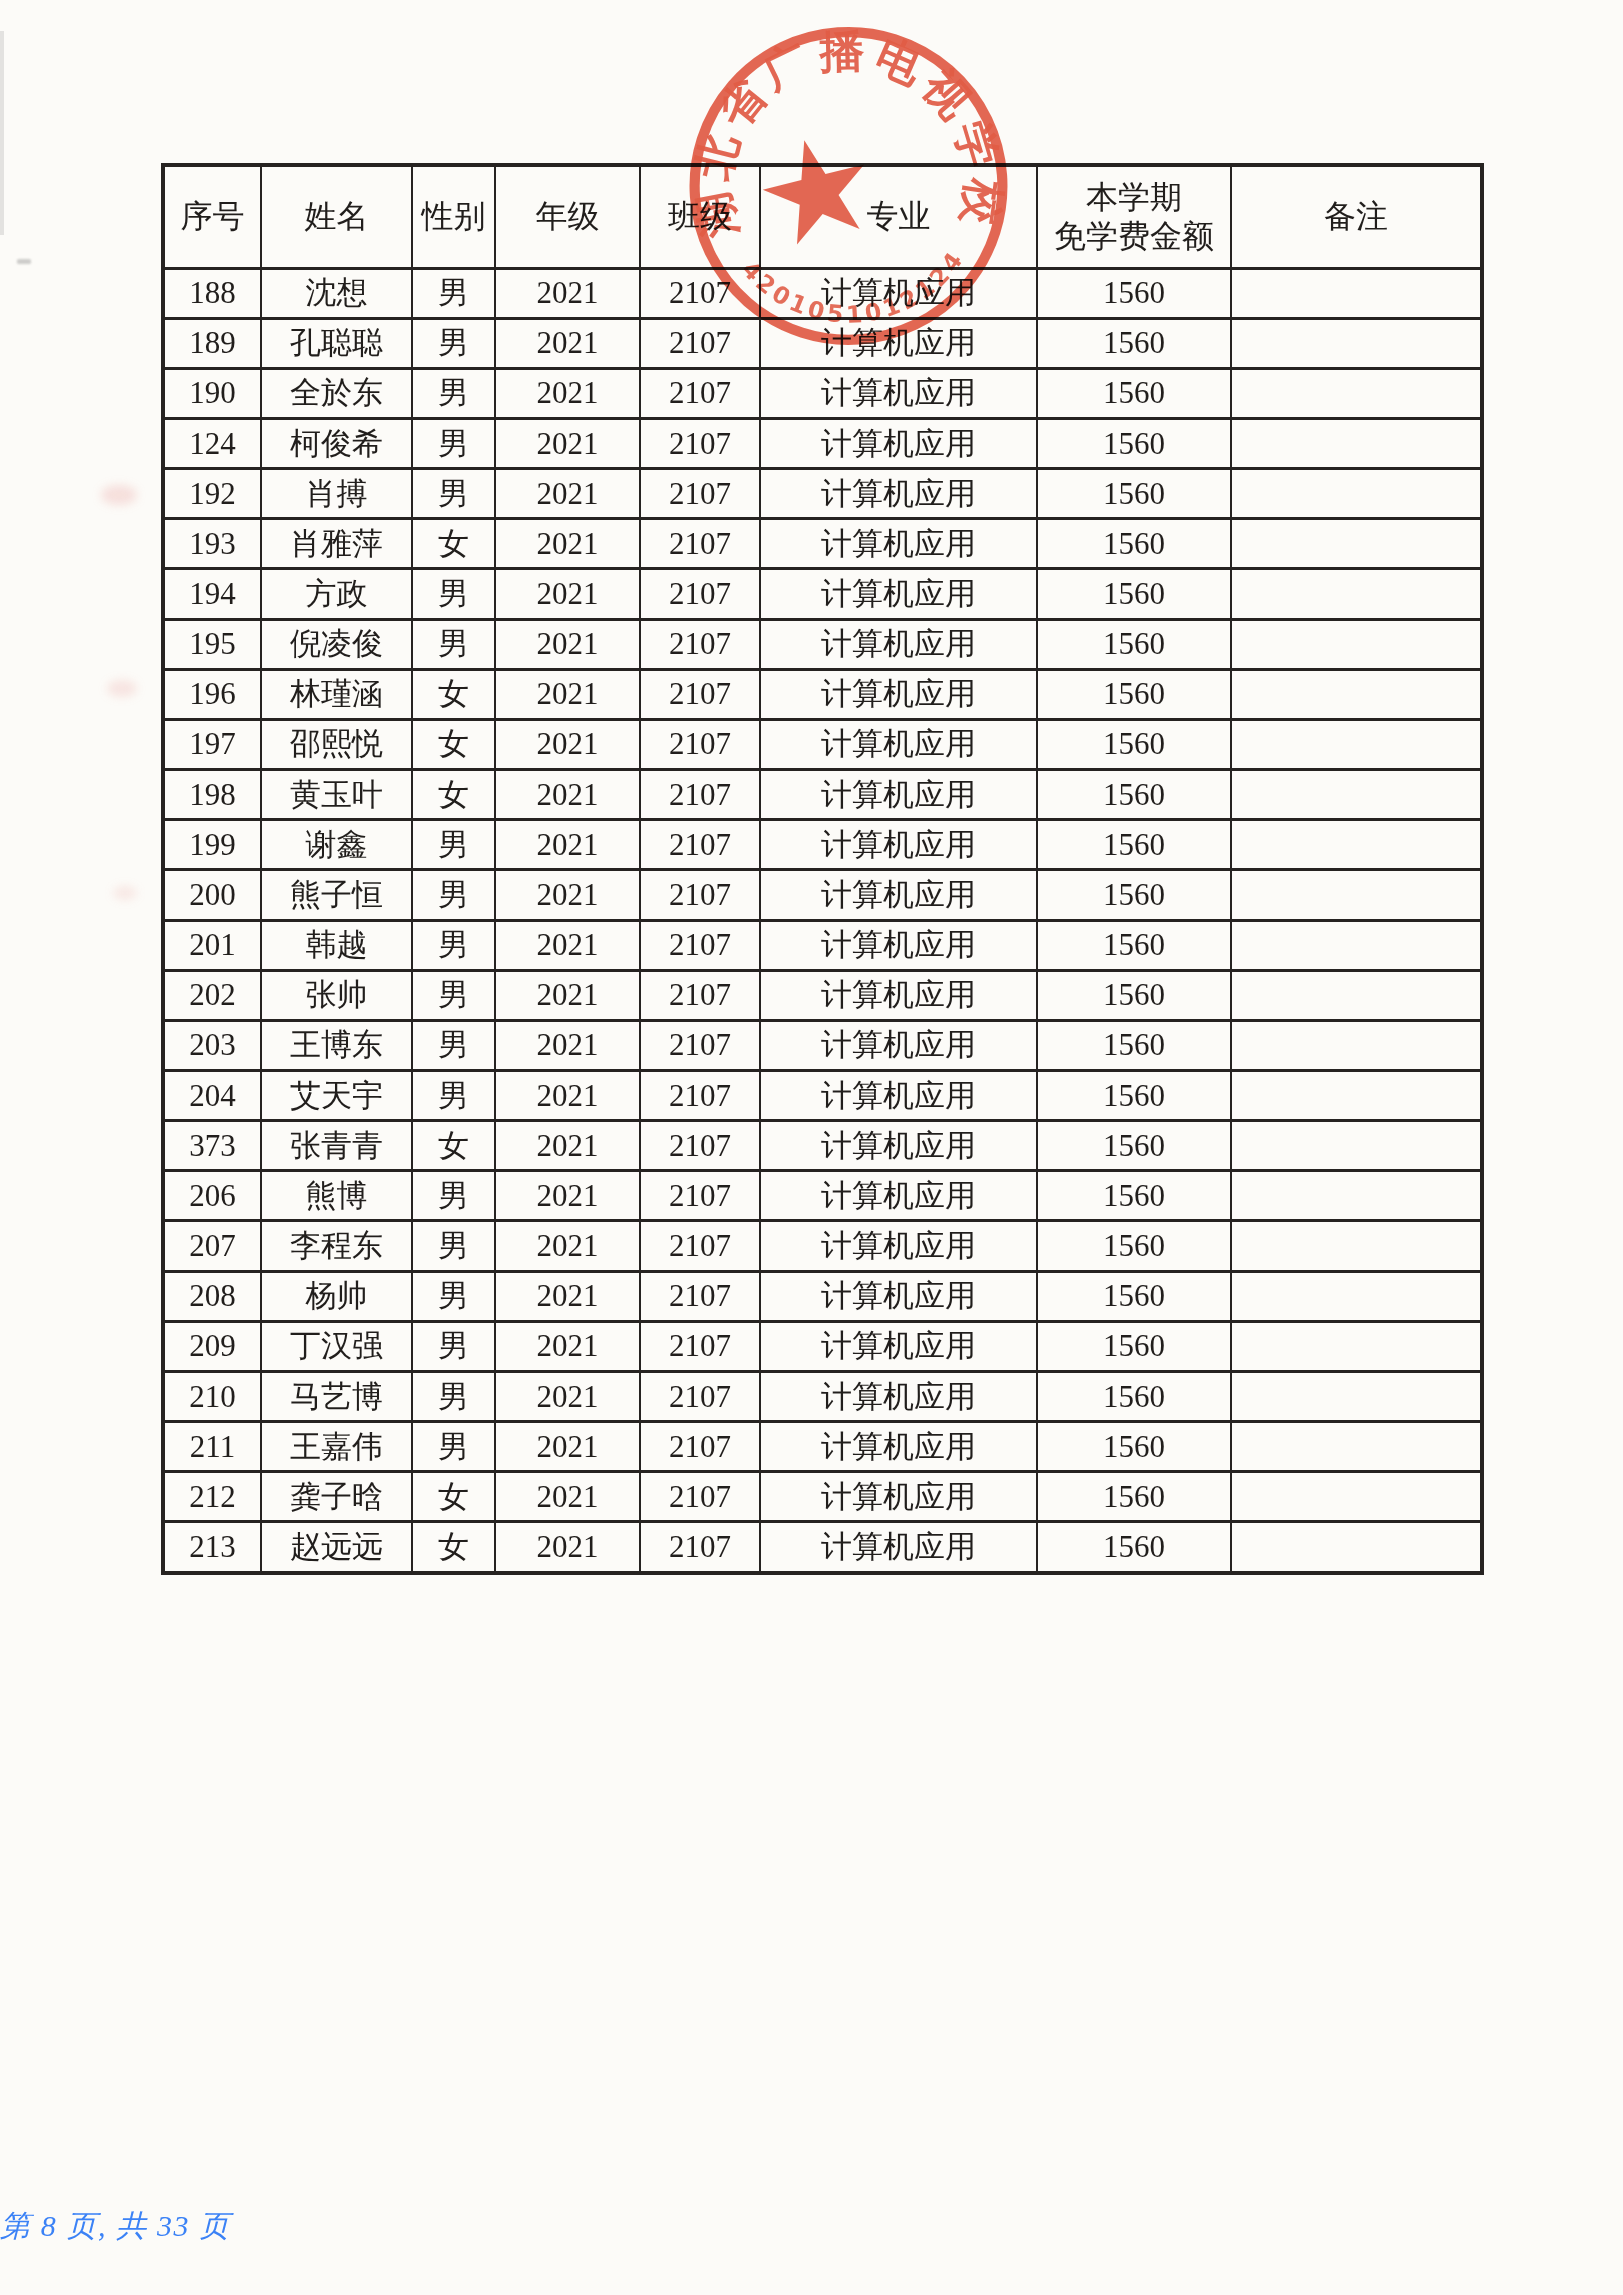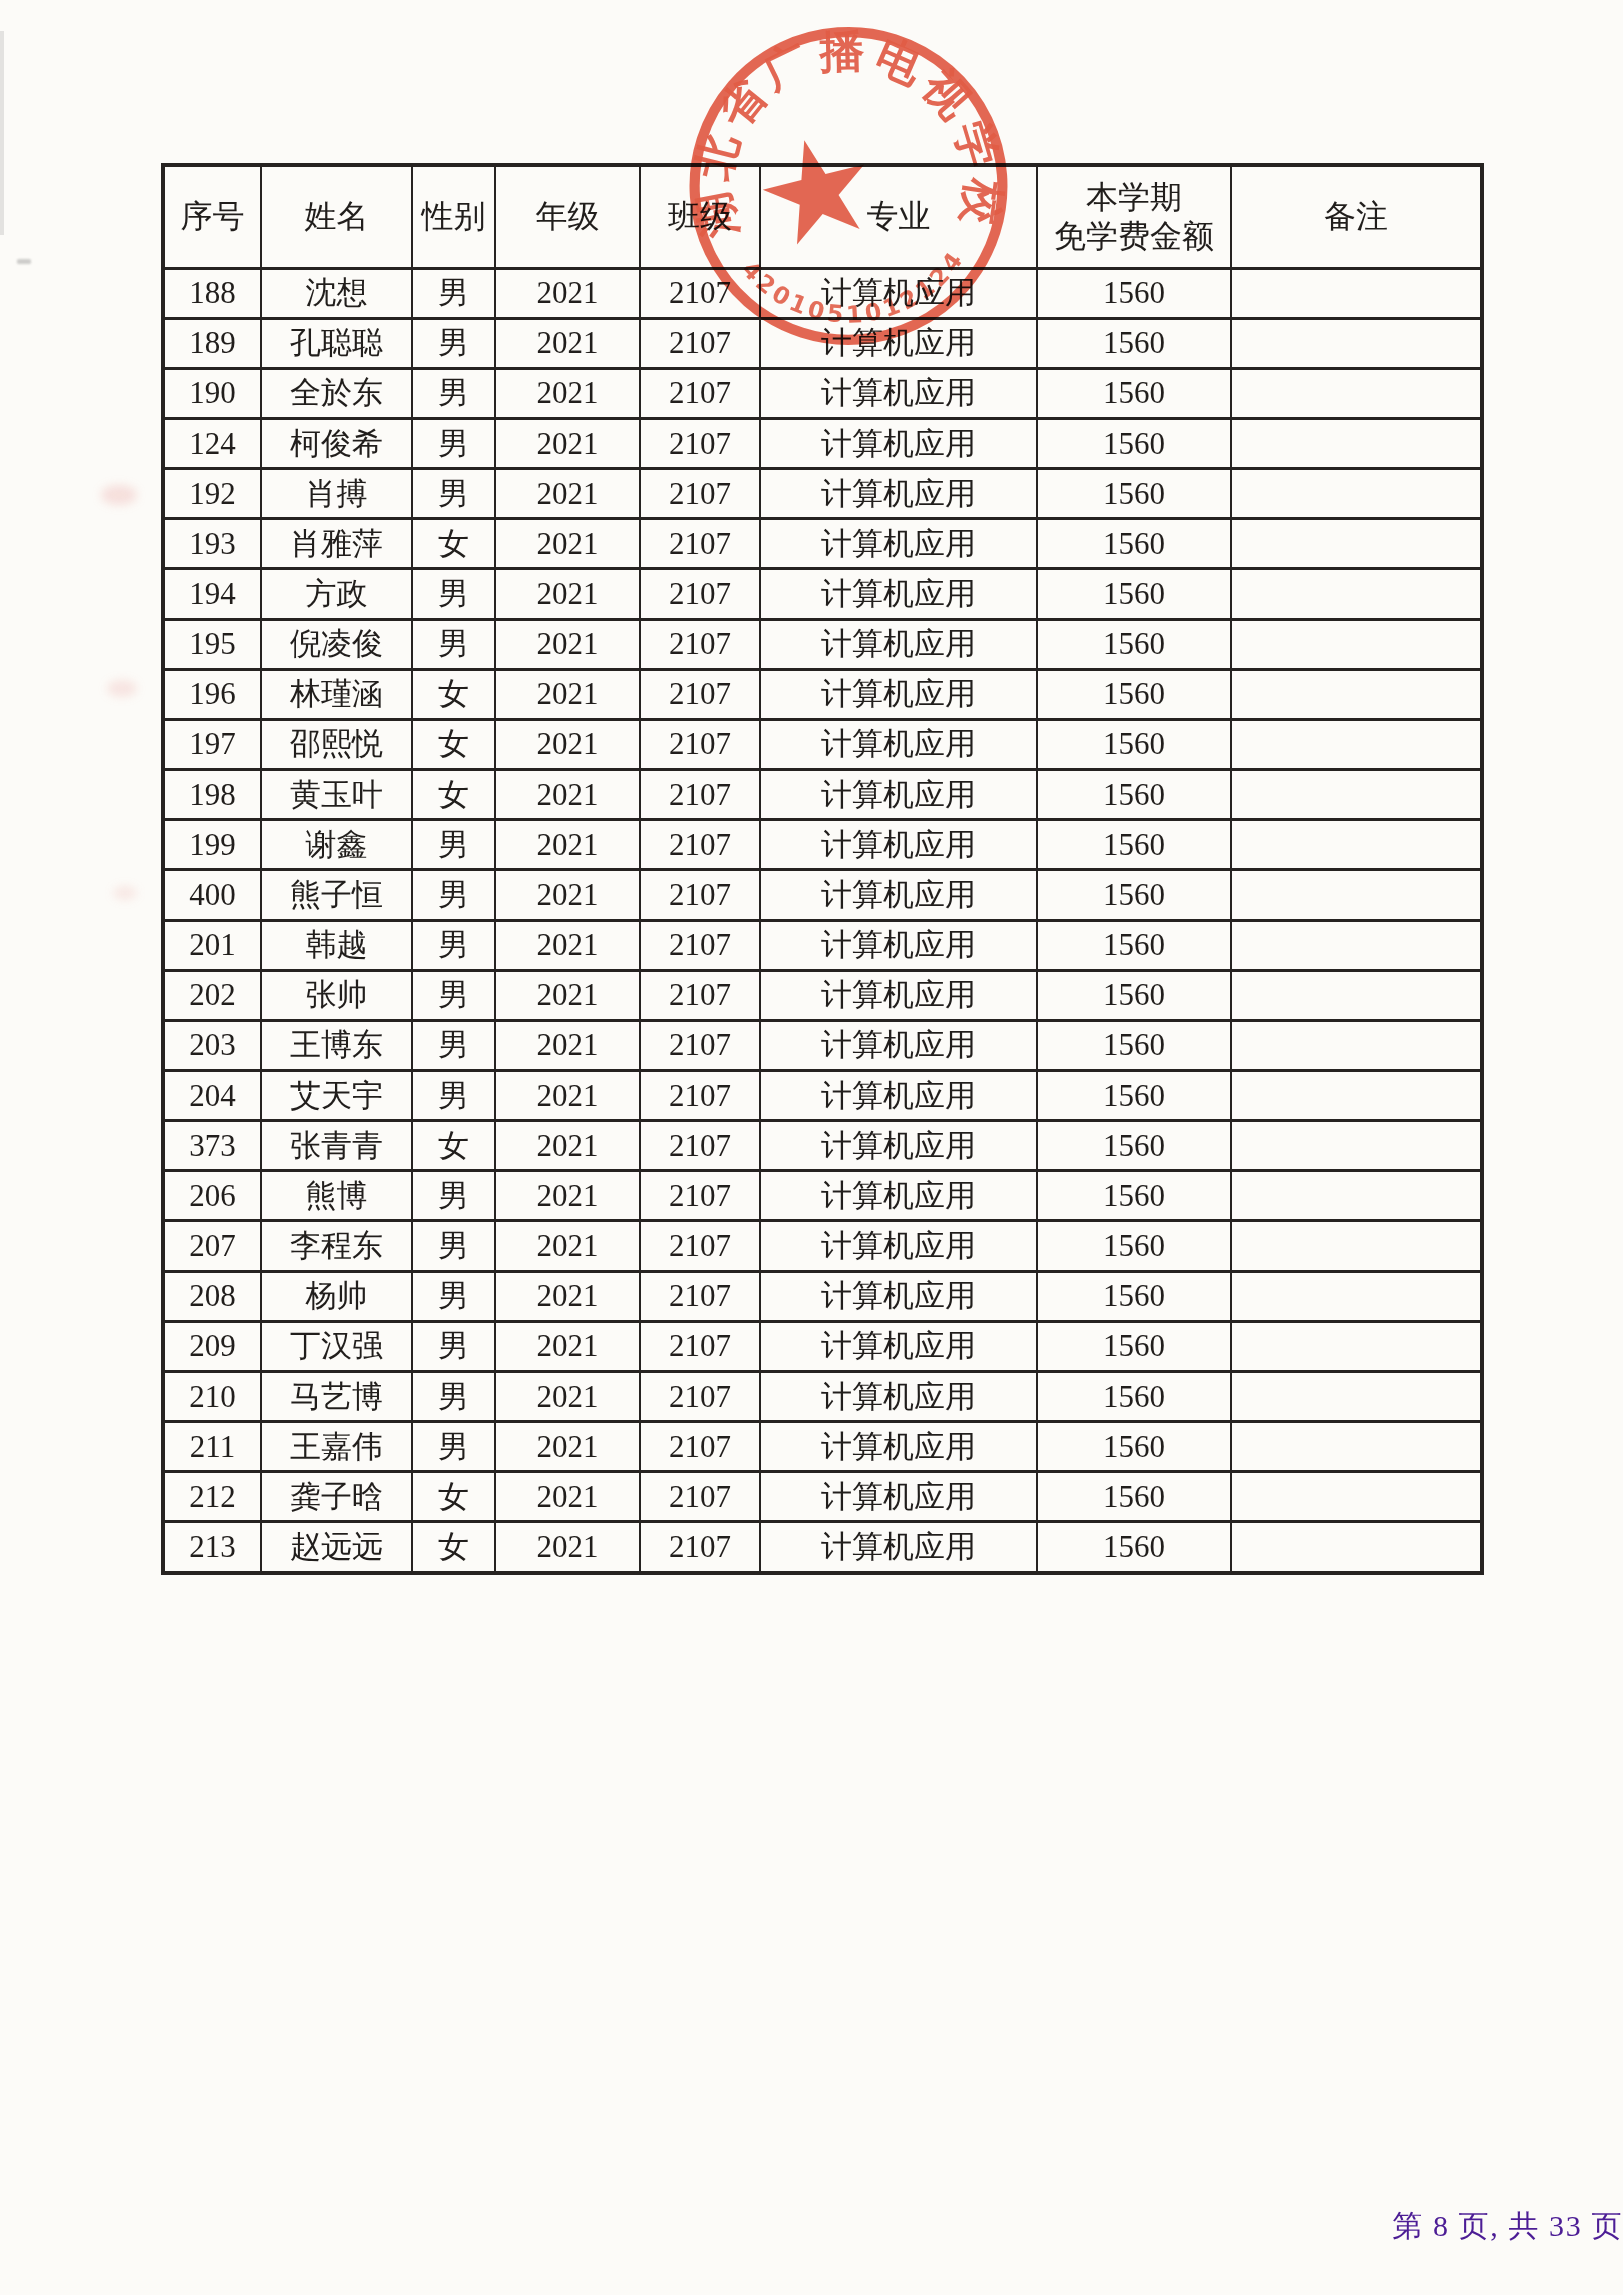--- a/index.html
+++ b/index.html
@@ -34,21 +34,21 @@
     font-size:31px;font-weight:normal;
     padding:0;overflow:hidden;white-space:nowrap;
   }
   .roster{border:4.7px solid #262321;}
   .roster thead tr{height:103px;}
   .roster thead th{font-size:32px;line-height:1.22;}
   .amount-head span{display:block;font-family:Liberation Serif, serif;}
 
   .footer{
     position:absolute;left:0;top:2206px;width:100%;
-    text-align:right;font-size:30px;letter-spacing:1.6px;color:#4c1d95;
+    text-align:left;font-size:30px;letter-spacing:1.6px;color:#3b82f6;font-style:italic;
   }
 
   
   svg.stamp{
     position:absolute;left:664px;top:17.3px;width:369px;height:352px;
     mix-blend-mode:multiply;opacity:.9;pointer-events:none;
   }
   svg.stamp text{
     font-family:"DejaVu Sans","Liberation Sans",sans-serif;
     font-weight:bold;
@@ -206,21 +206,21 @@
           <td>199</td>
           <td>谢鑫</td>
           <td>男</td>
           <td>2021</td>
           <td>2107</td>
           <td>计算机应用</td>
           <td>1560</td>
           <td></td>
         </tr>
         <tr>
-          <td>400</td>
+          <td>200</td>
           <td>熊子恒</td>
           <td>男</td>
           <td>2021</td>
           <td>2107</td>
           <td>计算机应用</td>
           <td>1560</td>
           <td></td>
         </tr>
         <tr>
           <td>201</td>

